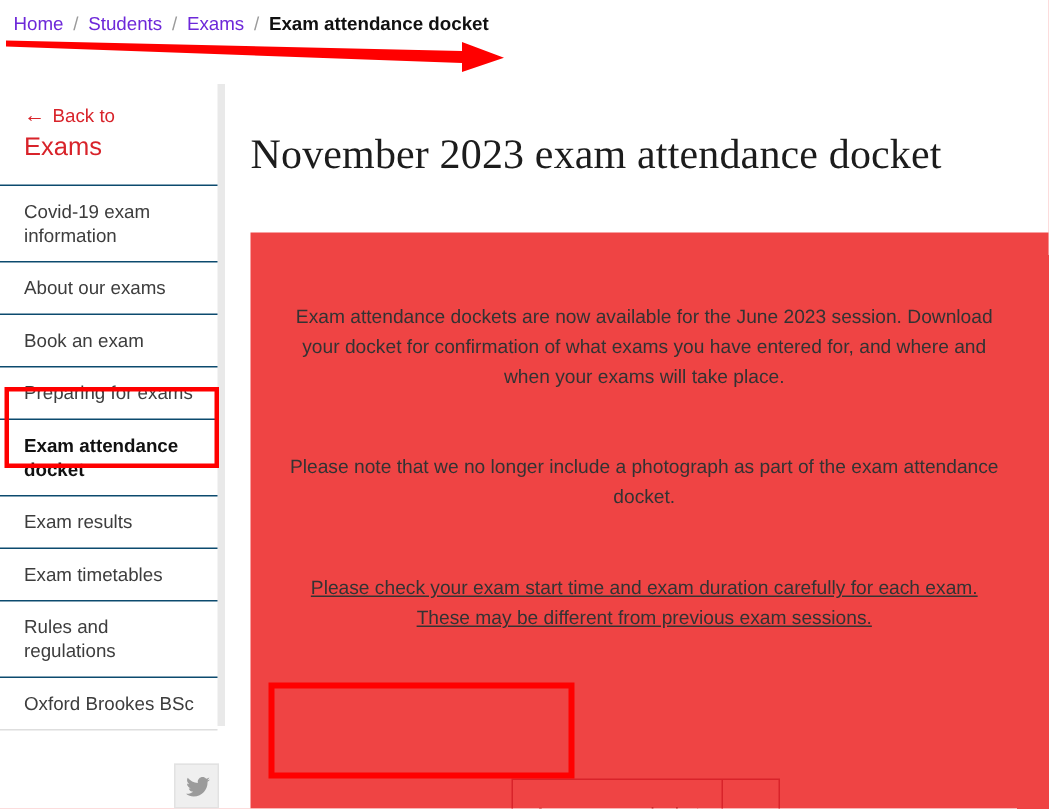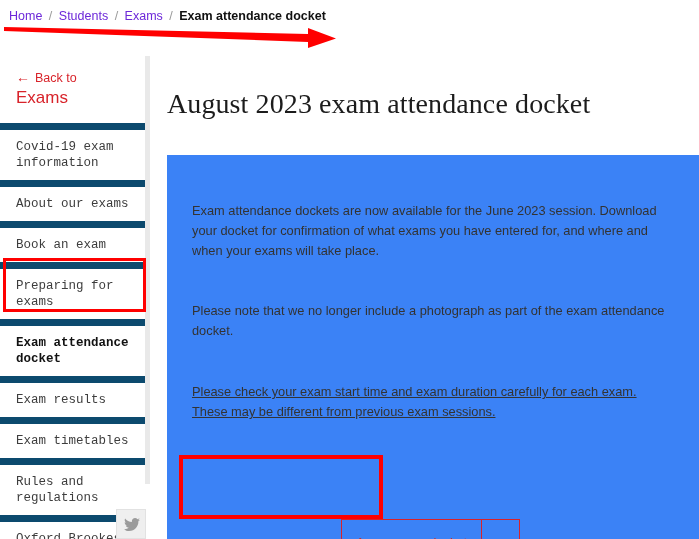--- a/index.html
+++ b/index.html
@@ -95,22 +95,21 @@
   }
 
   #nav-list {
     position: absolute;
     left: 0px;
     top: 67px;
     width: 145px;
     list-style: none;
   }
   #nav-list li {
-    border-top: 7px solid #0c4a6e;
-    font-family: Liberation Mono, monospace;
+    border-top: 1px solid #0c4a6e;
   }
   #nav-list li:last-child {
     border-bottom: 1px solid #dedede;
   }
   #nav-list a {
     display: block;
     padding: 9px 12px 9px 16px;
     font-size: 12.5px;
     line-height: 16px;
     color: #3d3d3d;
@@ -175,21 +174,22 @@
     color: #1c1c1c;
     letter-spacing: 0.1px;
   }
 
   #content-panel {
     position: absolute;
     left: 17px;
     top: 99px;
     width: 533px;
     height: 384px;
-    background: #3b82f6;
+    background: #ef4444;
+    text-align: center;
   }
 
   #content-panel .body-copy {
     position: absolute;
     left: 25px;
     width: 475px;
     font-size: 12.8px;
     line-height: 20px;
     color: #333333;
   }
@@ -305,21 +305,21 @@
   <div id="social-row">
     <a id="twitter-btn" href="#">
       <svg width="16" height="14" viewBox="0 0 16 14">
         <path fill="#9b9b9b" d="M16 1.66c-0.59 0.26-1.22 0.44-1.89 0.52 0.68-0.41 1.2-1.05 1.45-1.82-0.64 0.38-1.34 0.65-2.09 0.8C12.84 0.45 12 0 11.05 0c-1.78 0-3.22 1.44-3.22 3.22 0 0.25 0.03 0.5 0.08 0.73C5.22 3.82 2.77 2.5 1.13 0.48 0.86 0.95 0.7 1.5 0.7 2.08c0 1.12 0.57 2.11 1.43 2.69-0.52-0.02-1.02-0.16-1.45-0.4 0 0.01 0 0.03 0 0.04 0 1.56 1.11 2.86 2.58 3.16-0.27 0.07-0.56 0.11-0.85 0.11-0.21 0-0.41-0.02-0.61-0.06 0.41 1.28 1.6 2.21 3.01 2.24-1.1 0.86-2.49 1.38-4 1.38-0.26 0-0.51-0.02-0.76-0.05C1.48 12.45 3.18 13 5.03 13c6.04 0 9.34-5 9.34-9.34 0-0.14 0-0.28-0.01-0.42C15 2.78 15.56 2.26 16 1.66z"></path>
       </svg>
     </a>
   </div>
 
   <main id="main">
 
-    <h1 id="page-title">August 2023 exam attendance docket</h1>
+    <h1 id="page-title">November 2023 exam attendance docket</h1>
 
     <section id="content-panel">
       <p id="para-1" class="body-copy">Exam attendance dockets are now available for the June 2023 session. Download your docket for confirmation of what exams you have entered for, and where and when your exams will take place.</p>
       <p id="para-2" class="body-copy">Please note that we no longer include a photograph as part of the exam attendance docket.</p>
       <p id="para-3" class="body-copy">Please check your exam start time and exam duration carefully for each exam. These may be different from previous exam sessions.</p>
     </section>
 
     <a id="cta" href="#">
       <span class="cta-label">Access your docket</span>
       <span class="cta-arrow">→</span>

